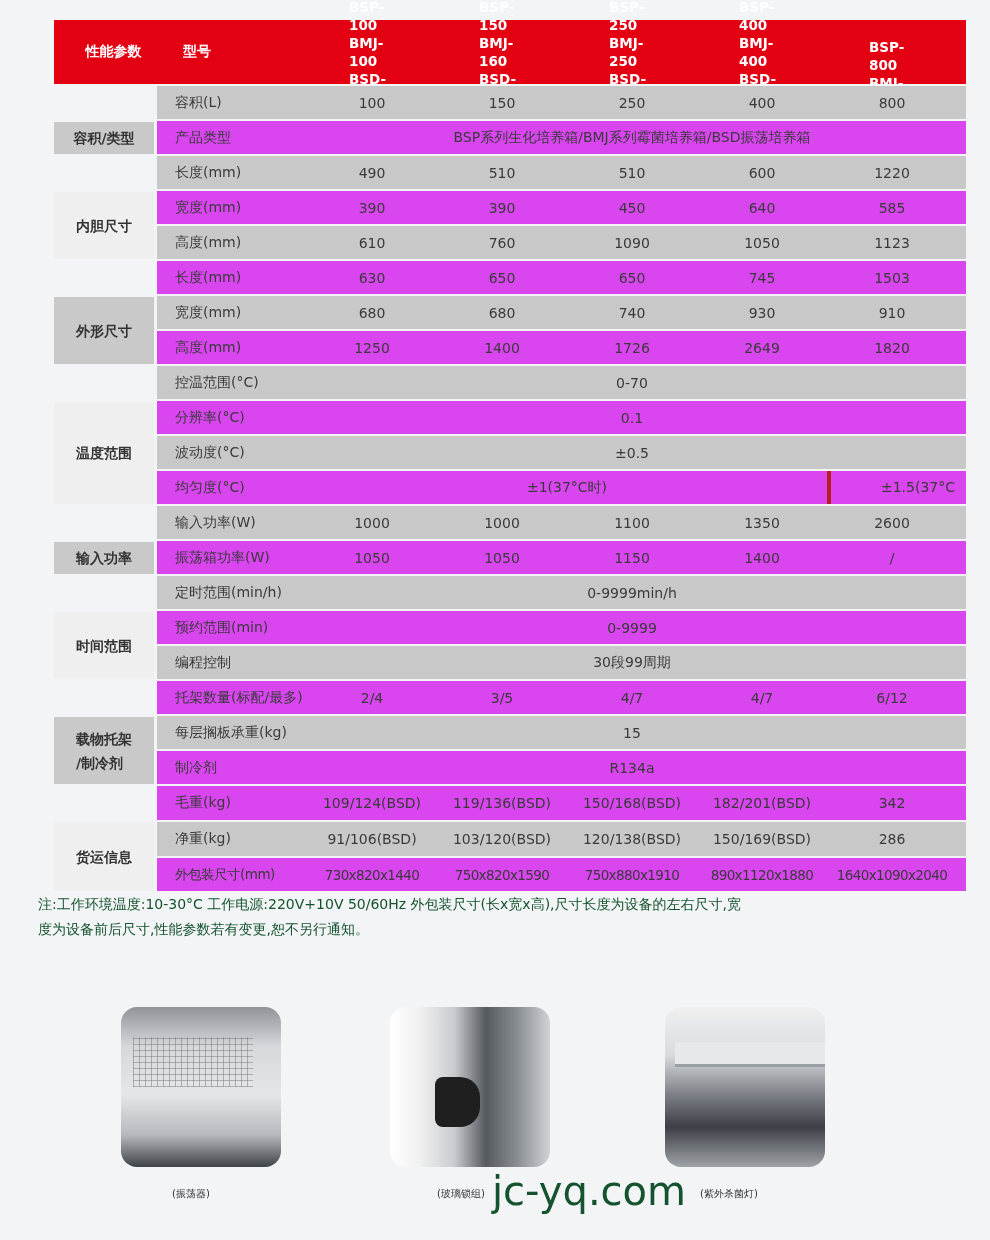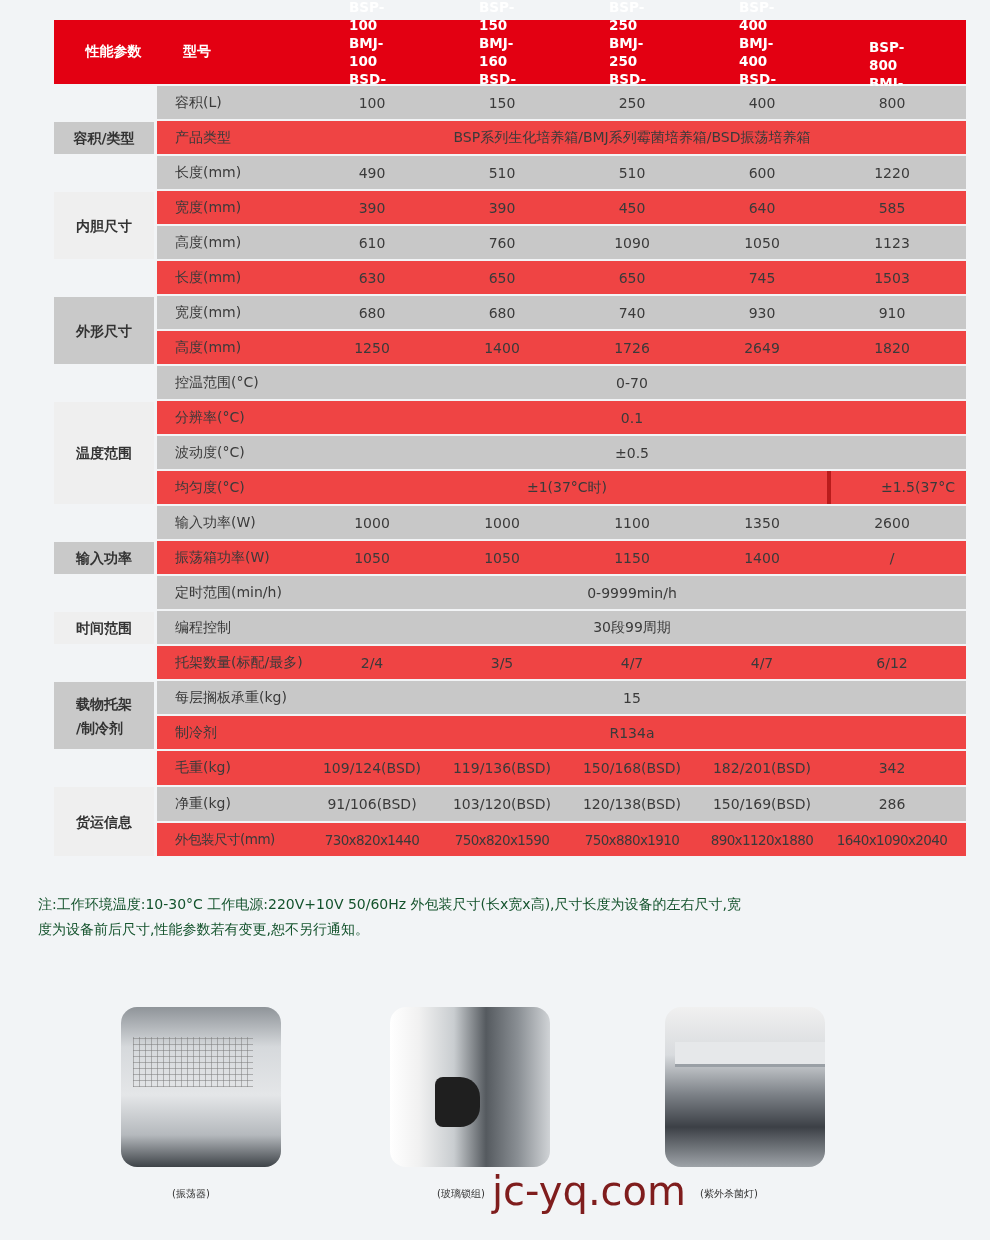--- a/index.html
+++ b/index.html
@@ -11,39 +11,39 @@
   .hdr .cm{width:130px;display:flex;flex-direction:column;justify-content:center;align-items:center;font-size:13.5px;line-height:18px;}
   .hdr .cm span{display:block;width:62px;text-align:left;}
   .grp{display:flex;margin-top:2px;}
   .glabel{width:100px;margin-right:3px;display:flex;align-items:center;justify-content:center;font-weight:bold;font-size:14px;color:#333;text-align:left;line-height:24px;margin-top:36px;}
   .glabel.dark{background:#c9c9c9;}
   .glabel.light{background:#efefef;}
   .rows{flex:1;}
   .row{display:flex;height:33px;align-items:center;font-size:14px;}
   .row + .row{margin-top:2px;}
   .row.dark{background:#c8c8c8;}
-  .row.light{background:#ef4444;}
+  .row.light{background:#d946ef;}
   .row .pn{width:150px;padding-left:18px;box-sizing:border-box;white-space:nowrap;}
   .row .v{width:130px;text-align:center;white-space:nowrap;}
   .row .span{width:650px;text-align:center;}
   .row .span4{width:520px;text-align:center;}
   .row .split{width:130px;text-align:center;border-left:4px solid #b91c1c;box-sizing:border-box;height:33px;line-height:33px;padding-left:48px;}
   .row .pn.small{font-size:13.5px;letter-spacing:-0.5px;}
   .row .v.small{font-size:13.5px;letter-spacing:-0.6px;}
   .note{position:absolute;left:38px;top:892px;width:820px;font-size:14px;line-height:25px;color:#14532d;}
   .photos{position:absolute;top:1007px;left:0;width:990px;}
   .photo{position:absolute;width:160px;height:160px;border-radius:16px;overflow:hidden;}
   .p1{left:121px;background:linear-gradient(180deg,#8f9499 0%,#d6d9dc 25%,#e4e6e8 55%,#b5b9bd 80%,#3e4348 100%);}
   .p2{left:390px;background:linear-gradient(90deg,#ffffff 0%,#f1f1f1 18%,#c9cdd0 40%,#555a5f 60%,#8a8f94 80%,#d0d3d6 100%);}
   .p3{left:665px;background:linear-gradient(180deg,#f0f0f0 0%,#d8dbde 30%,#7b8086 55%,#3c4046 75%,#9ea3a8 100%);}
   .grid{position:absolute;left:12px;top:30px;width:120px;height:50px;background-image:repeating-linear-gradient(90deg,rgba(120,120,120,.5) 0 1px,transparent 1px 6px),repeating-linear-gradient(0deg,rgba(120,120,120,.5) 0 1px,transparent 1px 6px);}
   .latch{position:absolute;left:45px;top:70px;width:45px;height:50px;background:#1f1f1f;border-radius:8px 20px 20px 8px;}
   .lamp{position:absolute;left:10px;top:35px;width:150px;height:22px;background:#e6e8ea;border-bottom:3px solid #9aa0a6;}
   .cap{position:absolute;top:1187px;font-size:10px;color:#333;}
-  .watermark{position:absolute;left:492px;top:1168px;font-family:"DejaVu Sans","Liberation Sans",sans-serif;font-size:40px;color:#7f1d1d;letter-spacing:0px;line-height:46px;}
+  .watermark{position:absolute;left:492px;top:1168px;font-family:"DejaVu Sans","Liberation Sans",sans-serif;font-size:40px;color:#14532d;letter-spacing:0px;line-height:46px;}
 </style>
 </head>
 <body>
 
 <div class="spec">
   <div class="hdr">
     <div class="c0">性能参数</div>
     <div class="c1">型号</div>
     <div class="cm">
         <span>BSP-100</span>
@@ -193,20 +193,24 @@
       </div>
     </div>
   </div>
 
   <div class="grp">
     <div class="glabel light">时间范围</div>
     <div class="rows">
       <div class="row dark">
         <div class="pn">定时范围(min/h)</div>
         <div class="span">0-9999min/h</div>
+      </div>
+      <div class="row light">
+        <div class="pn">预约范围(min)</div>
+        <div class="span">0-9999</div>
       </div>
       <div class="row dark">
         <div class="pn">编程控制</div>
         <div class="span">30段99周期</div>
       </div>
     </div>
   </div>
 
   <div class="grp">
     <div class="glabel dark">

